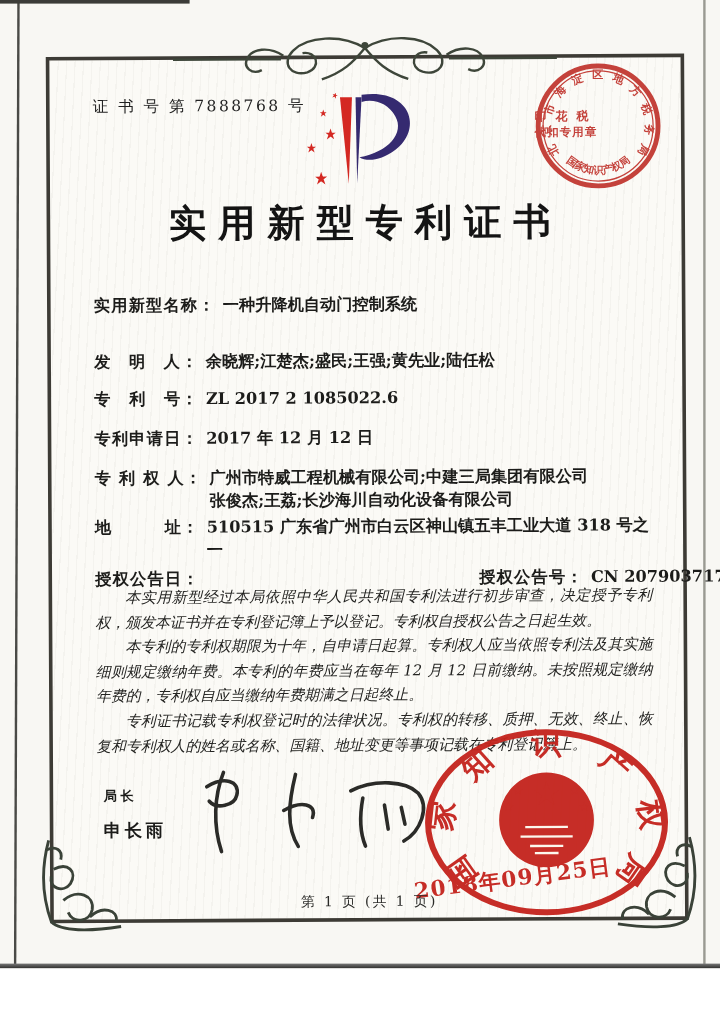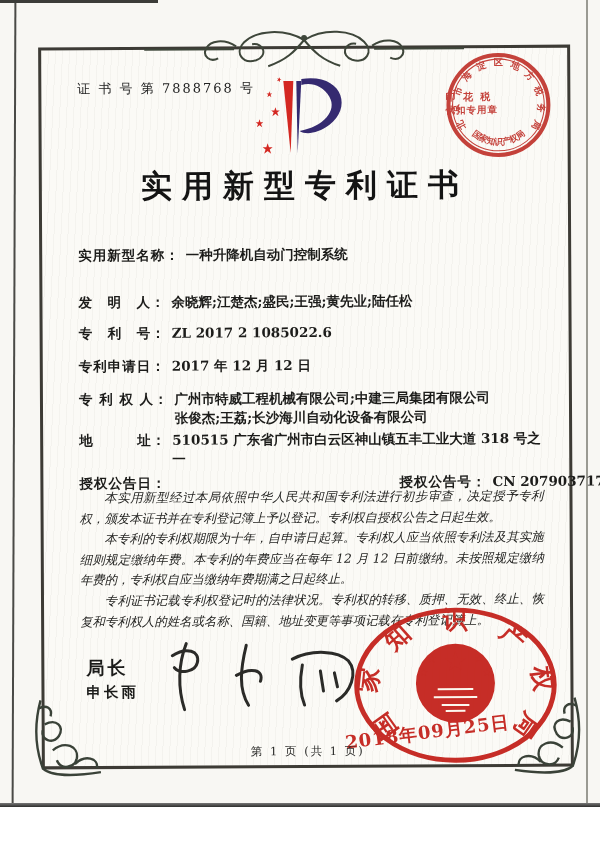--- a/index.html
+++ b/index.html
@@ -48,21 +48,21 @@
   .f-name{top:196px;} .f-inv{top:243px;} .f-no{top:274px;} .f-date{top:307px;}
   .f-patentee{top:340px;} .f-addr{top:381px;} .f-grant{top:424px;}
   .two-line div{display:block;}
   .grant-right{position:absolute;left:320px;top:0;display:flex;white-space:nowrap;}
   .f-grant{position:absolute;}
   
   .body-text{position:absolute;left:36px;right:26px;top:438px;
     font-size:12.4px;line-height:20.6px;text-align:justify;font-style:italic;color:#242422;}
   .body-text p{margin:0;text-indent:2em;font-weight:500;}
   
-  .sig-title{position:absolute;left:42px;top:606px;font-size:18px;font-weight:600;letter-spacing:3px;}
+  .sig-title{position:absolute;left:42px;top:606px;font-size:11px;font-weight:600;letter-spacing:3px;}
   .sig-name{position:absolute;left:42px;top:633px;font-size:14.5px;font-weight:600;letter-spacing:3px;text-align:right;}
   .sig-script{position:absolute;left:106px;top:580px;width:220px;height:92px;}
   
   .seal{position:absolute;left:304px;top:556px;width:214px;height:160px;opacity:.95;}
   .seal svg{position:absolute;left:0;top:0;}
   .seal text{fill:#c4231c;font-weight:bold;font-family:"DejaVu Serif",serif;}
   .seal-date{position:absolute;left:-4px;top:116px;transform:rotate(-7deg);
     color:#c4231c;font-size:18px;font-weight:600;letter-spacing:1px;white-space:nowrap;}
   
   .page-no{position:absolute;left:0;bottom:6px;width:100%;text-align:center;

